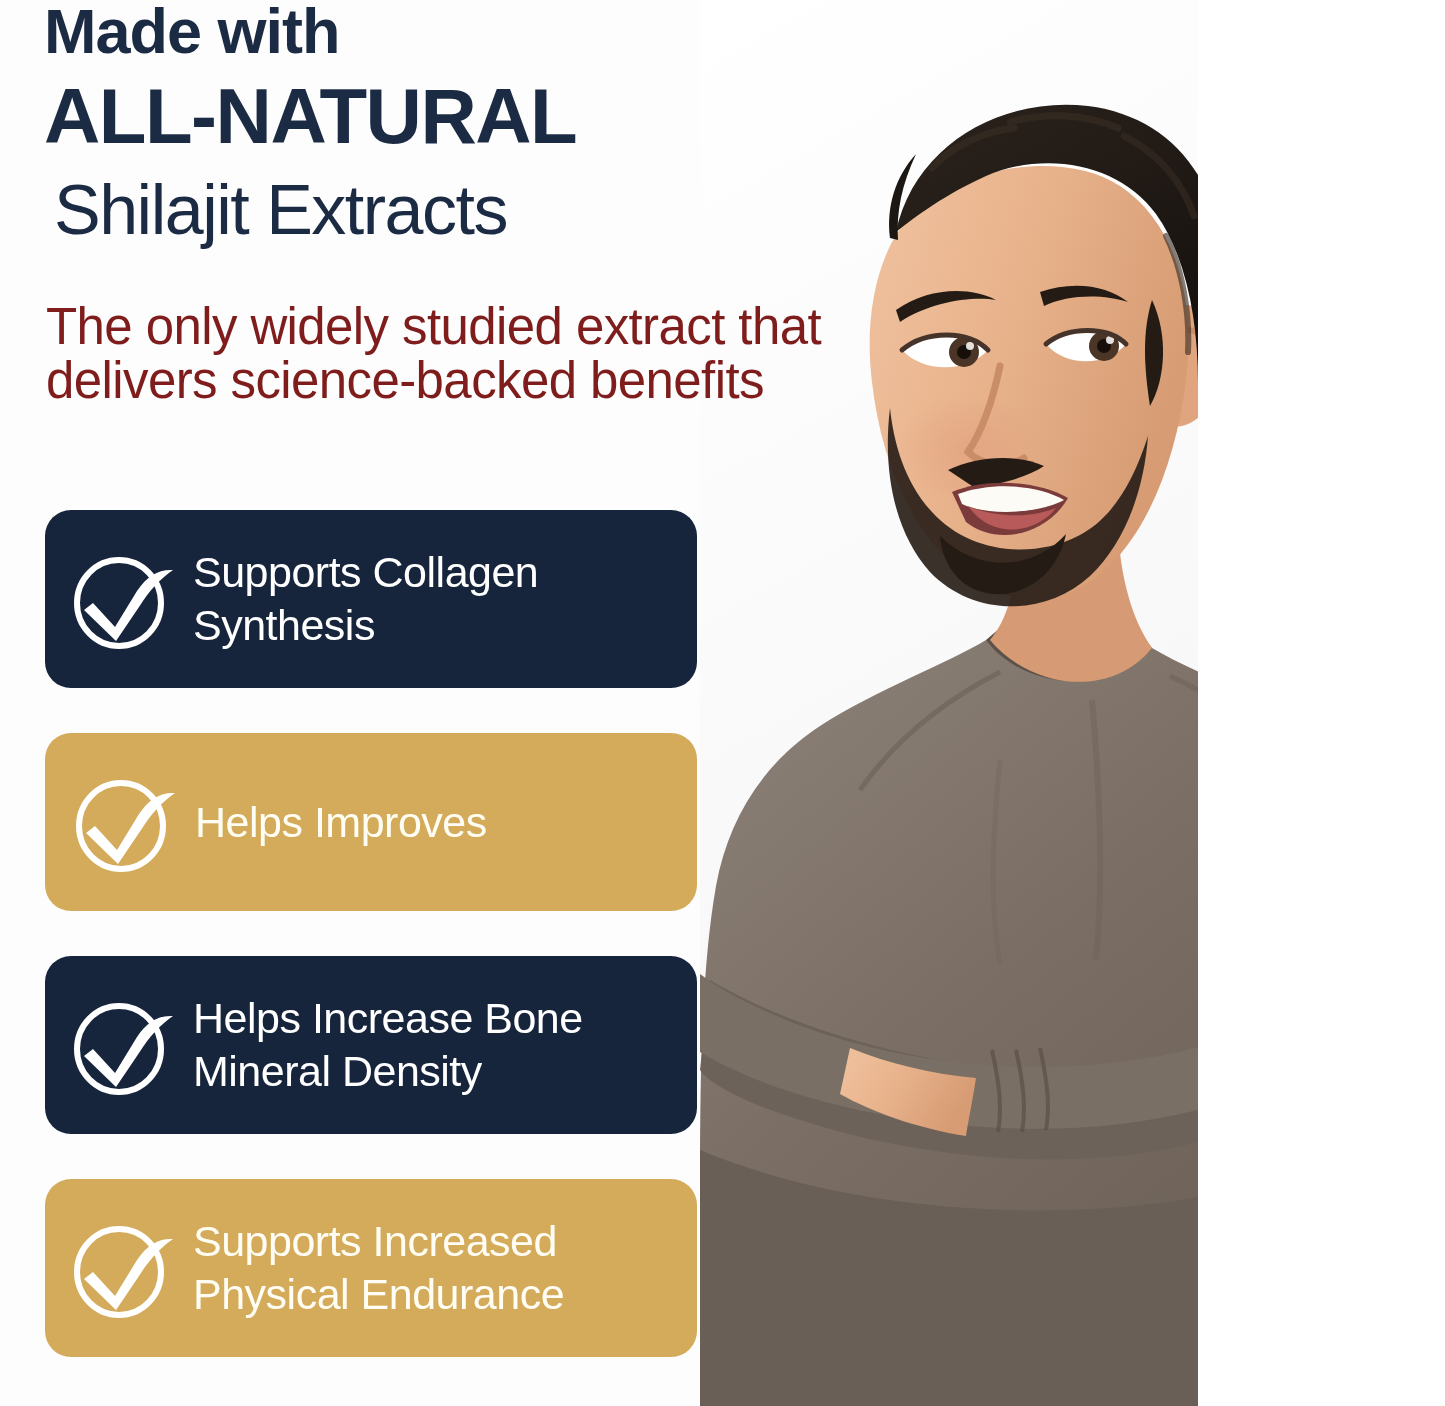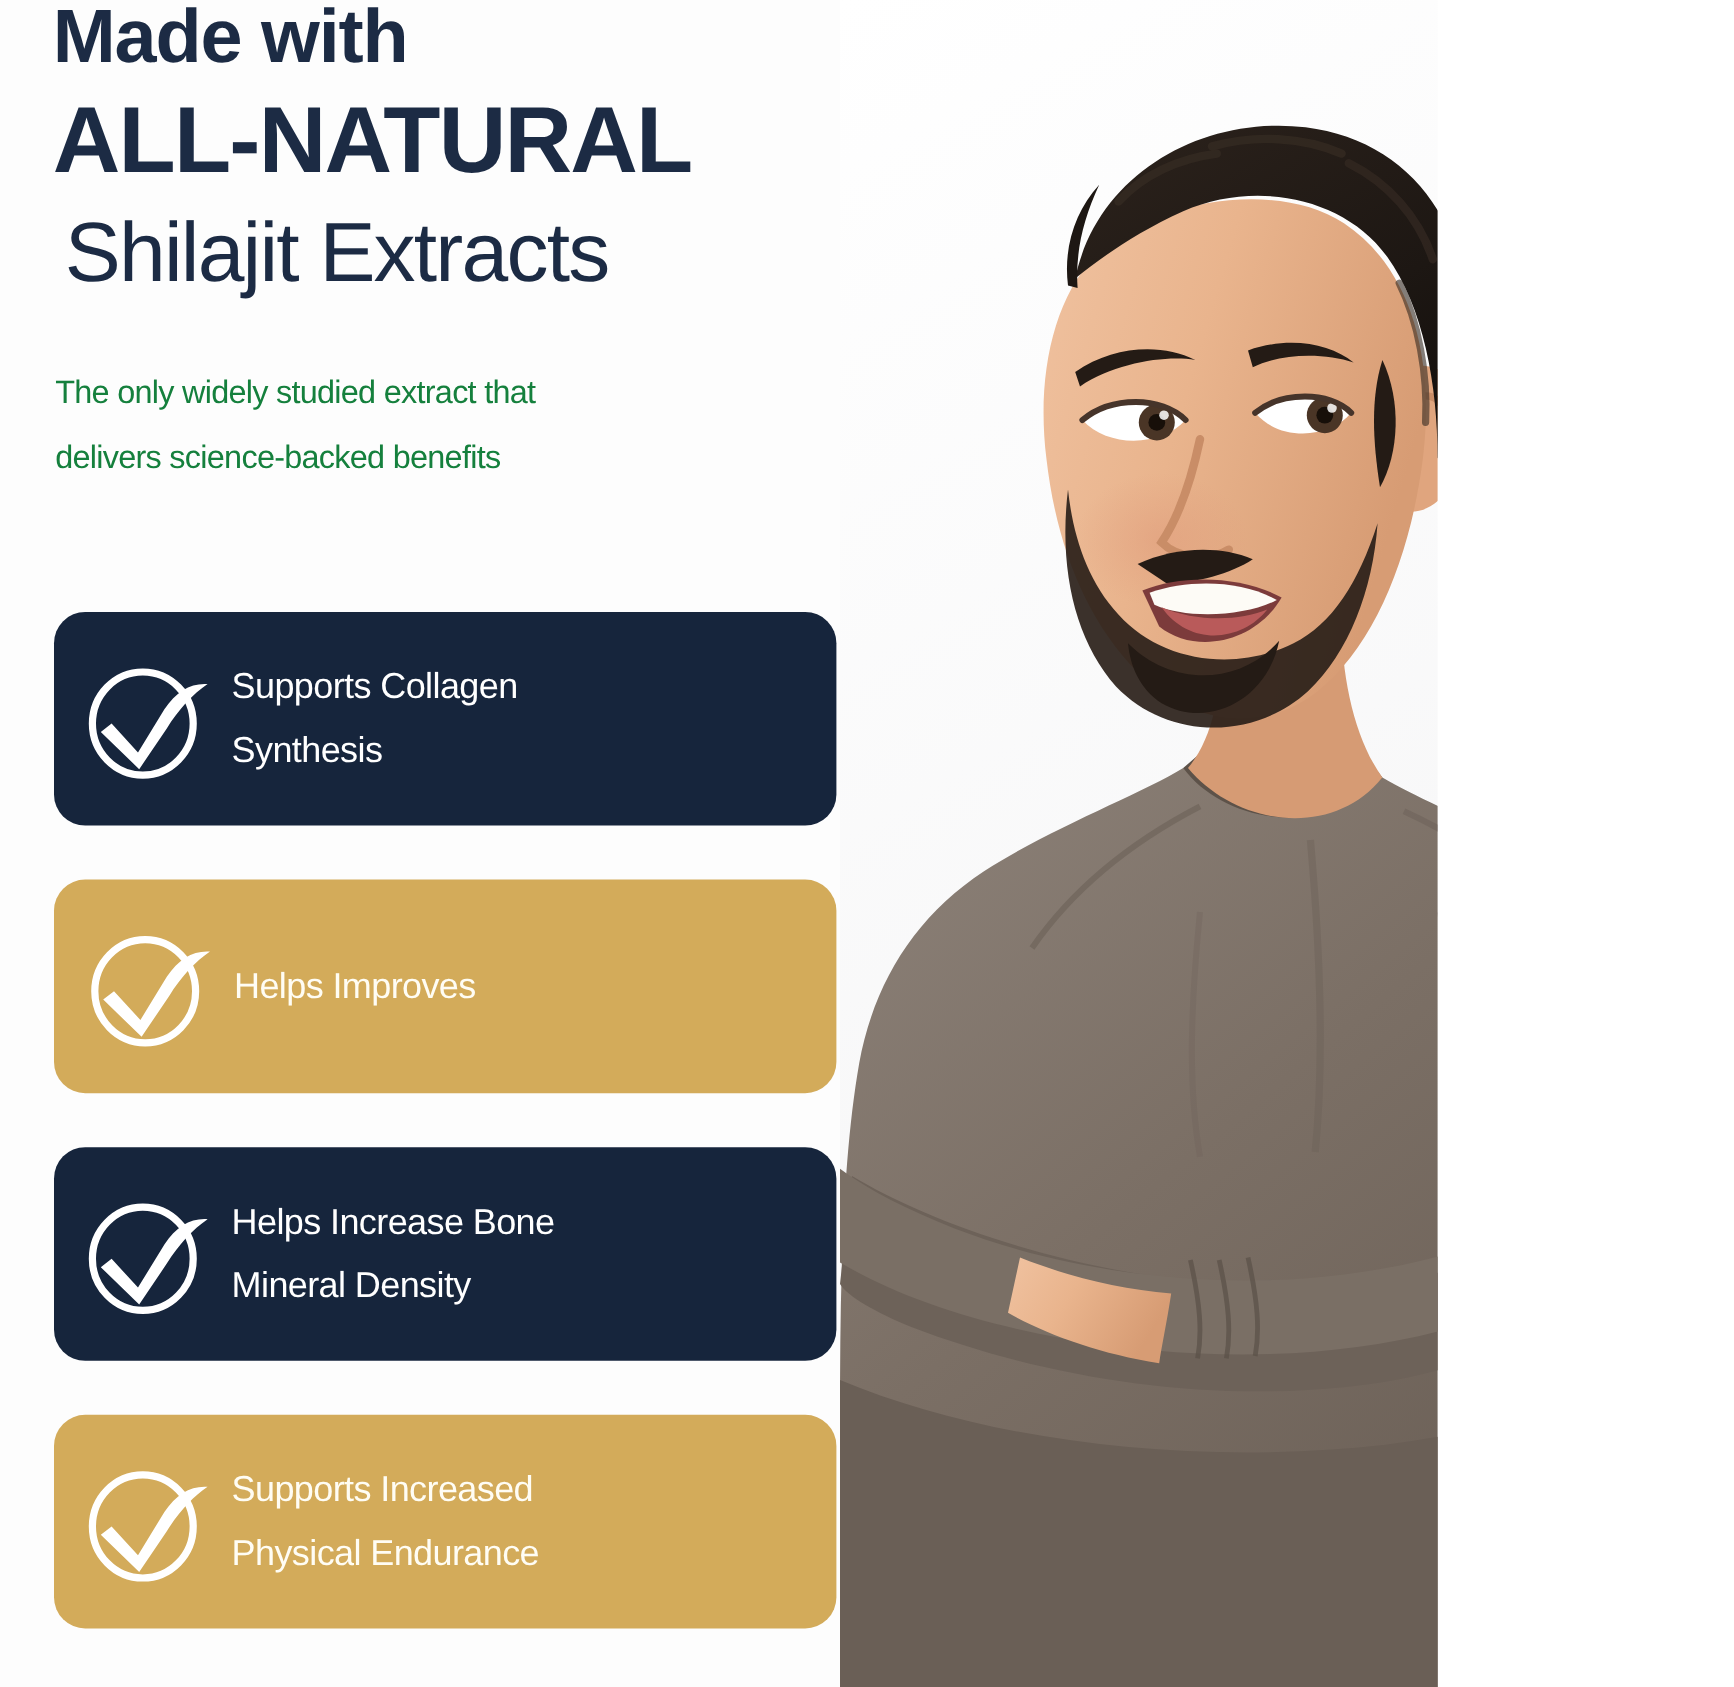--- a/index.html
+++ b/index.html
@@ -49,22 +49,22 @@
     line-height: 92px;
     letter-spacing: -1.5px;
     margin-left: 10px;
   }
 
   .subhead {
     position: absolute;
     left: 46px;
     top: 300px;
     width: 830px;
-    color: #15803d;
-    font-size: 27px;
+    color: #7f1d1d;
+    font-size: 51px;
     font-weight: 400;
     line-height: 54px;
     letter-spacing: -0.6px;
   }
   .subhead span { display: block; white-space: nowrap; }
 
   
   .pill {
     position: absolute;
     left: 45px;
@@ -88,21 +88,21 @@
     flex: 0 0 auto;
     width: 116px;
     height: 108px;
     margin-right: 10px;
     display: block;
   }
   .check-icon svg { display: block; width: 100%; height: 100%; }
 
   .pill-label {
     color: #ffffff;
-    font-size: 30px;
+    font-size: 43px;
     font-weight: 400;
     line-height: 53px;
     letter-spacing: -0.5px;
   }
   .pill.gold .pill-label { color: #fffdf4; }
   .pill-label span { display: block; white-space: nowrap; }
 
   
   .photo {
     position: absolute;

